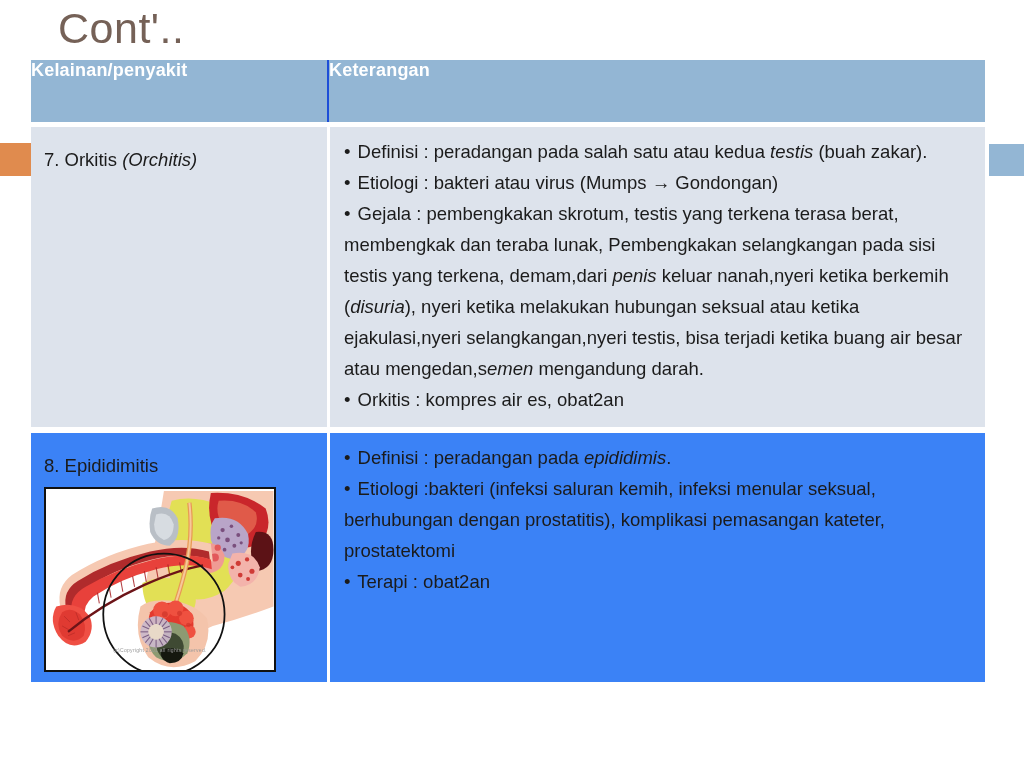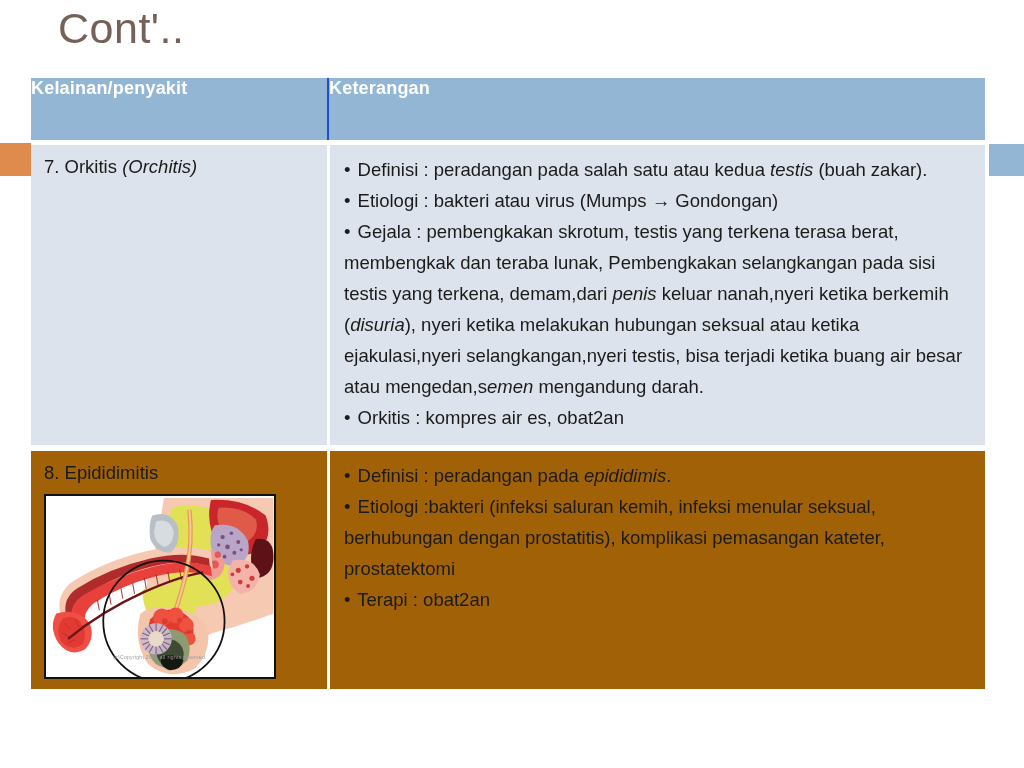--- a/index.html
+++ b/index.html
@@ -43,21 +43,21 @@
     top: 144px;
     width: 35px;
     height: 32px;
     background: #93b6d4;
   }
 
   
   .tbl {
     position: absolute;
     left: 31px;
-    top: 78px;
+    top: 60px;
     width: 954px;
     border-collapse: separate;
     border-spacing: 0;
     table-layout: fixed;
   }
   .tbl td, .tbl th {
     vertical-align: top;
     padding: 0;
     border: 0;
   }
@@ -89,23 +89,23 @@
   }
 
   
   .cell {
     font-size: 18.5px;
     line-height: 31px;
     color: #1b1b1b;
     box-sizing: border-box;
   }
   .r1 .cell { background: #dde3ec; }
-  .r2 .cell { background: #a16207; }
-
-  .cell.a { padding: 6px 10px 10px 13px; }
+  .r2 .cell { background: #3b82f6; }
+
+  .cell.a { padding: 17px 10px 10px 13px; }
   .cell.b {
     padding: 9px 16px 12px 14px;
     border-left: 3px solid #ffffff;
   }
 
   .row-sep td {
     height: 6px;
     background: #ffffff;
   }
 

